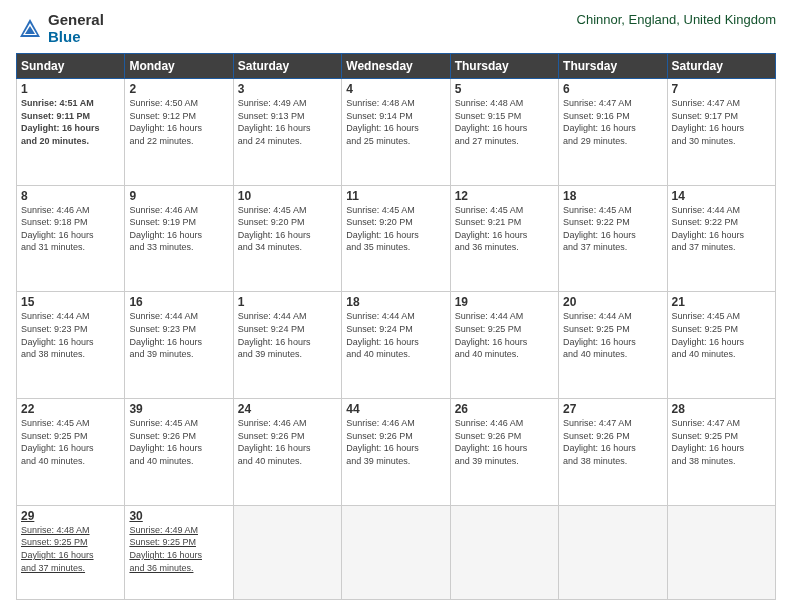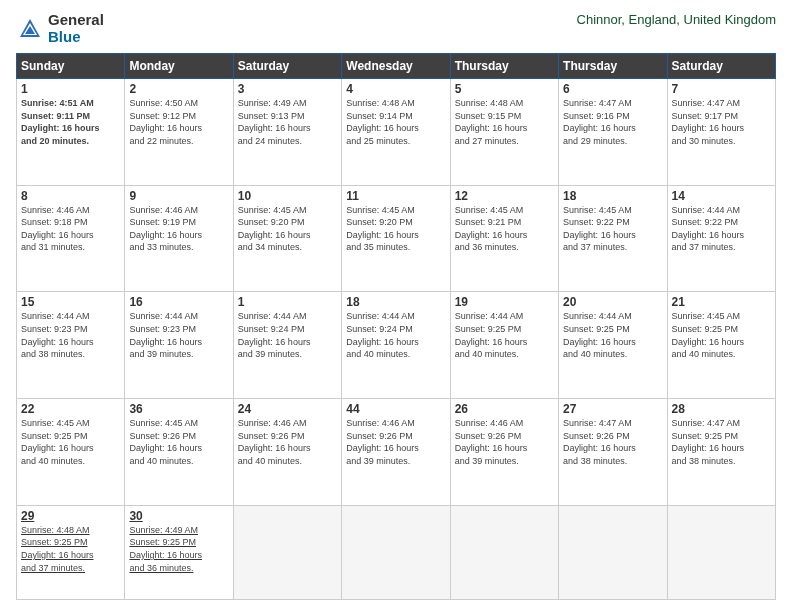--- a/index.html
+++ b/index.html
@@ -293,21 +293,21 @@
         </tr>
         <tr>
           <td>
             <span class="day-num">22</span>
             <div class="day-info" style="white-space: pre-line;">Sunrise: 4:45 AM
 Sunset: 9:25 PM
 Daylight: 16 hours
 and 40 minutes.</div>
           </td>
           <td>
-            <span class="day-num">36</span>
+            <span class="day-num">39</span>
             <div class="day-info" style="white-space: pre-line;">Sunrise: 4:45 AM
 Sunset: 9:26 PM
 Daylight: 16 hours
 and 40 minutes.</div>
           </td>
           <td>
             <span class="day-num">24</span>
             <div class="day-info" style="white-space: pre-line;">Sunrise: 4:46 AM
 Sunset: 9:26 PM
 Daylight: 16 hours

